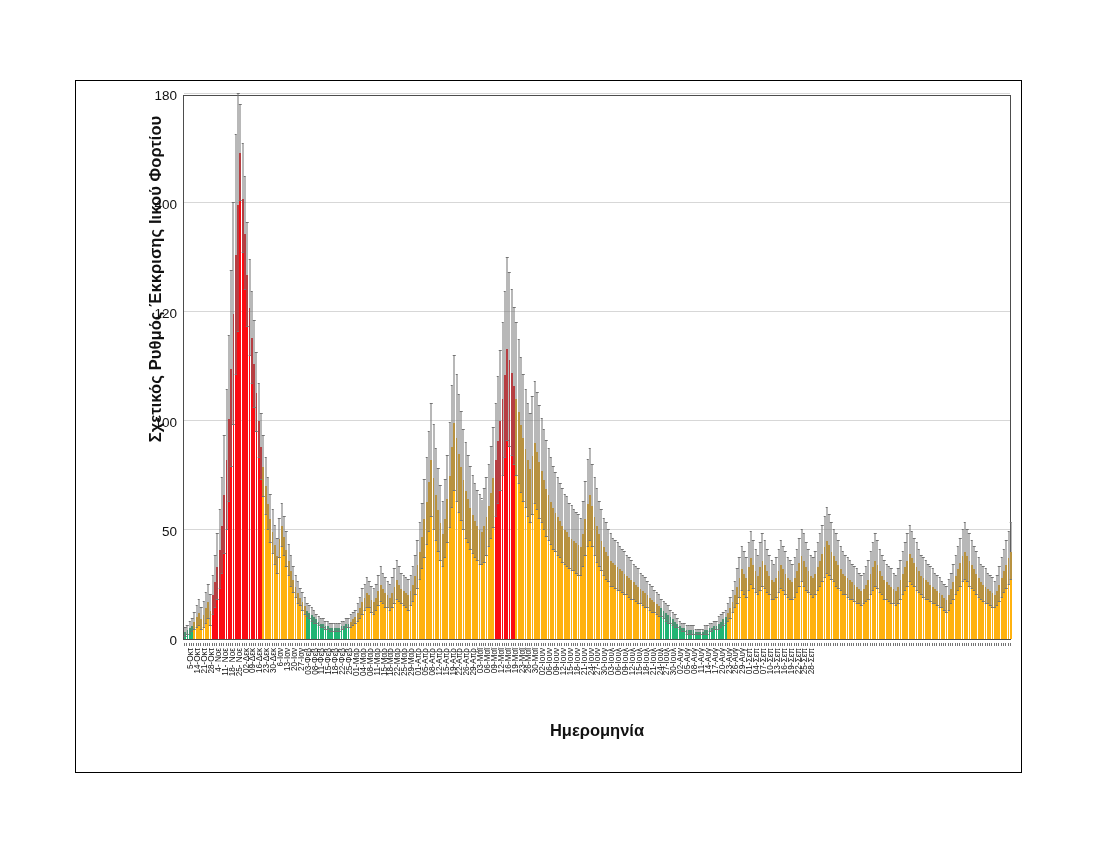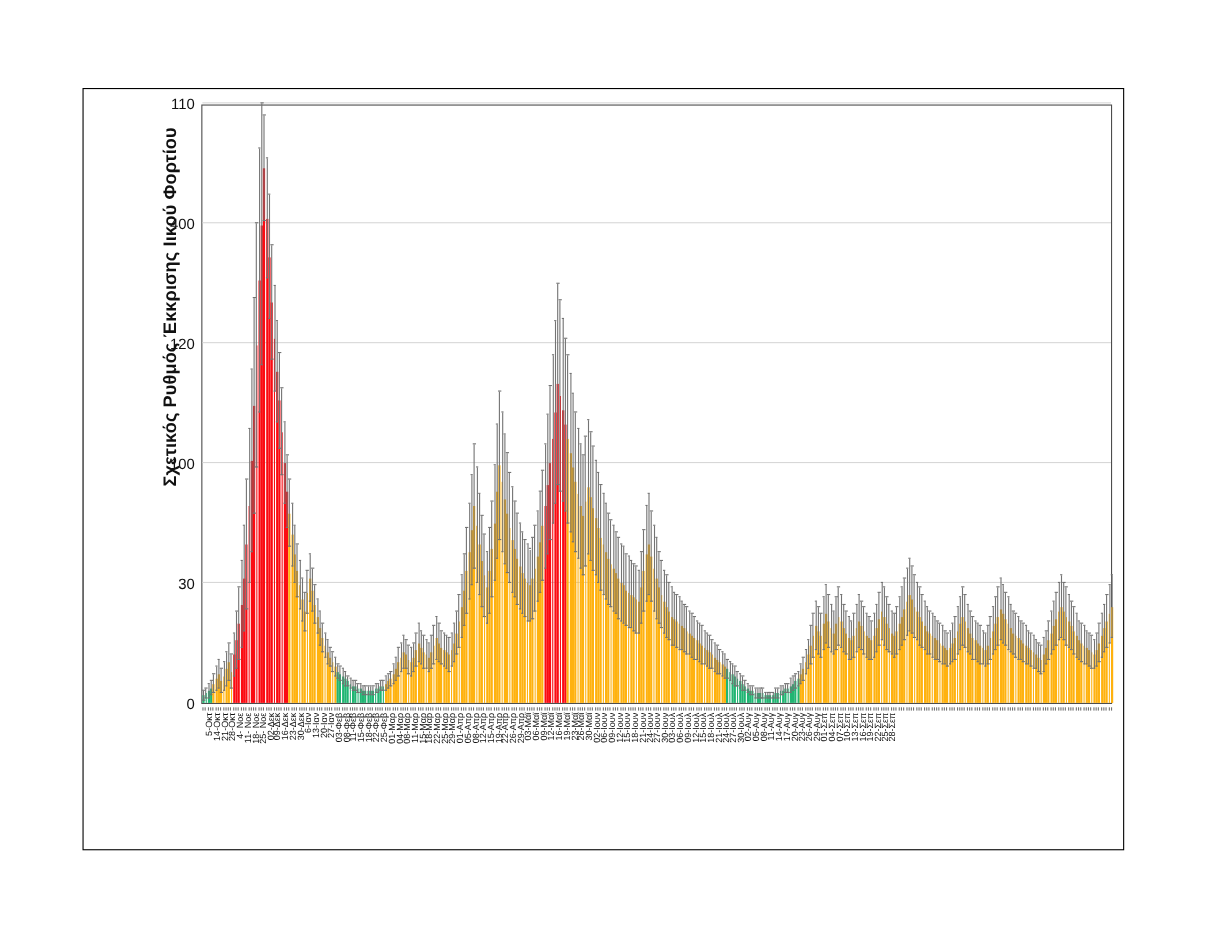--- a/index.html
+++ b/index.html
@@ -64,25 +64,25 @@
 <body>
 
 <div id="root">
 
   <div id="frame">
 
     <div id="ytitle">Σχετικός Ρυθμός Έκκρισης Ιικού Φορτίου</div>
 
     <div id="yticks">
         <div class="ytick" style="top: 545px;">0</div>
-        <div class="ytick" style="top: 436px;">30</div>
+        <div class="ytick" style="top: 436px;">50</div>
         <div class="ytick" style="top: 327px;">100</div>
         <div class="ytick" style="top: 218px;">120</div>
         <div class="ytick" style="top: 109px;">400</div>
-        <div class="ytick" style="top: 0px;">110</div>
+        <div class="ytick" style="top: 0px;">180</div>
       </div>
 
     <div id="plot">
       <div id="gridlayer">
           <div class="gridline" style="bottom: 109px;"></div>
           <div class="gridline" style="bottom: 218px;"></div>
           <div class="gridline" style="bottom: 327px;"></div>
           <div class="gridline" style="bottom: 436px;"></div>
           <div class="gridline" style="bottom: 545px;"></div>
         </div>
@@ -2697,15 +2697,16 @@
         <div class="xtickmark" style="left: 810.75px;"></div>
         <div class="xtickmark" style="left: 813.05px;"></div>
         <div class="xtickmark" style="left: 815.35px;"></div>
         <div class="xtickmark" style="left: 817.65px;"></div>
         <div class="xtickmark" style="left: 819.95px;"></div>
         <div class="xtickmark" style="left: 822.25px;"></div>
         <div class="xtickmark" style="left: 824.55px;"></div>
         <div class="xtickmark" style="left: 826.85px;"></div>
       </div>
 
+    <div id="xtitle">Ημερομηνία</div>
 
   </div>
 </div>
 
 </body></html>

